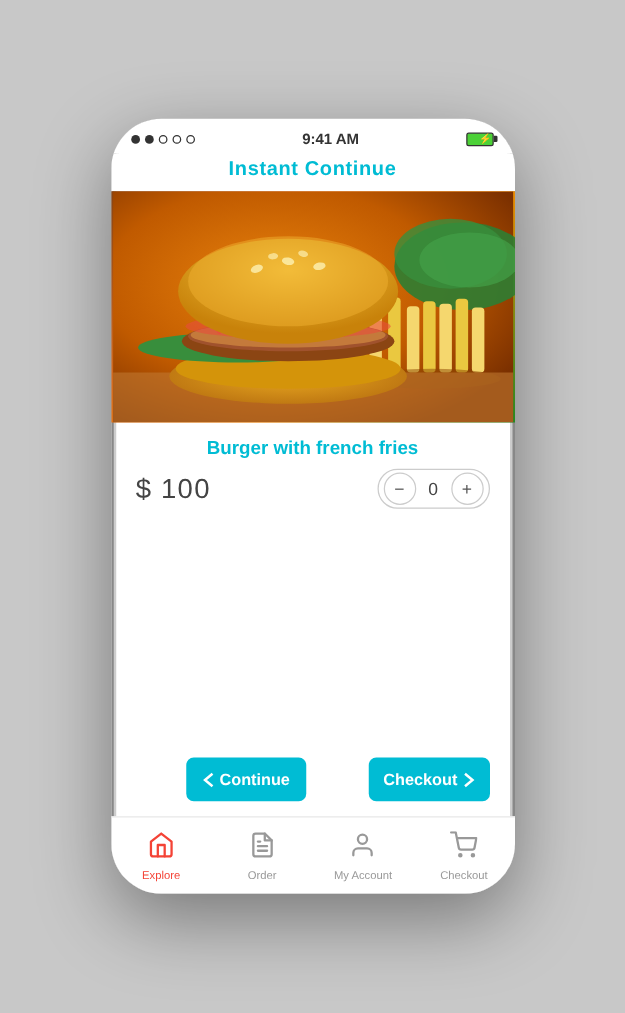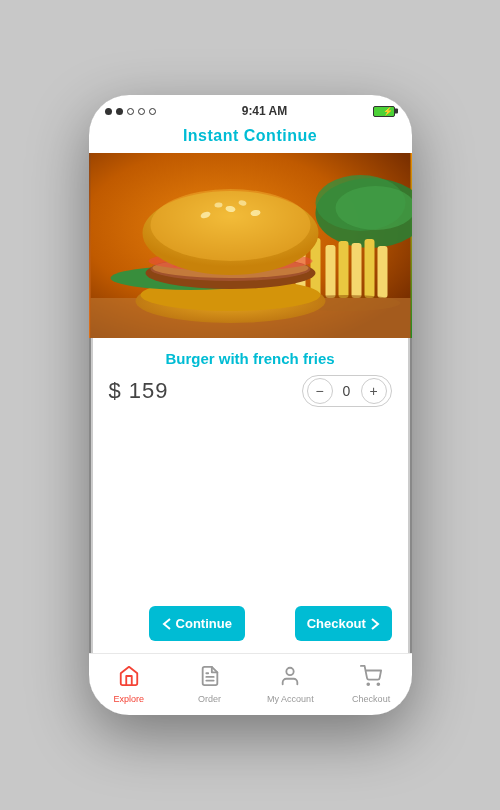--- a/index.html
+++ b/index.html
@@ -351,21 +351,21 @@
       <ellipse cx="165" cy="60" rx="5" ry="3" fill="#FFF9C4" opacity="0.7" transform="rotate(-10,165,60)"></ellipse>
       <ellipse cx="152" cy="50" rx="4" ry="2.5" fill="#FFF9C4" opacity="0.6" transform="rotate(15,152,50)"></ellipse>
       <ellipse cx="128" cy="52" rx="4" ry="2.5" fill="#FFF9C4" opacity="0.6" transform="rotate(-5,128,52)"></ellipse>
     </svg>
   </div>
 
   <div class="content">
     <div class="product-title">Burger with french fries</div>
 
     <div class="price-row">
-      <div class="price">$ 159</div>
+      <div class="price">$ 100</div>
 
       <div class="quantity-control">
         <button class="qty-btn">−</button>
         <span class="qty-value">0</span>
         <button class="qty-btn">+</button>
       </div>
     </div>
 
     <div class="spacer"></div>
 

